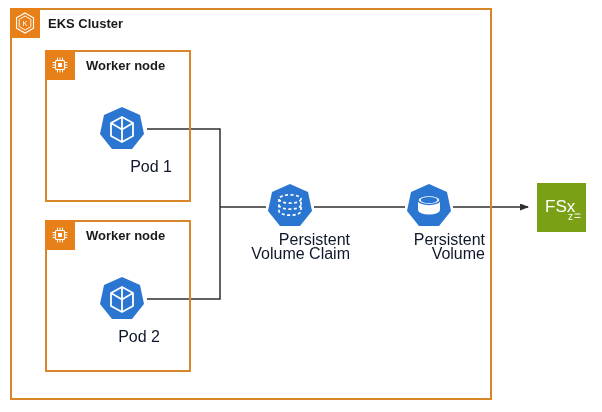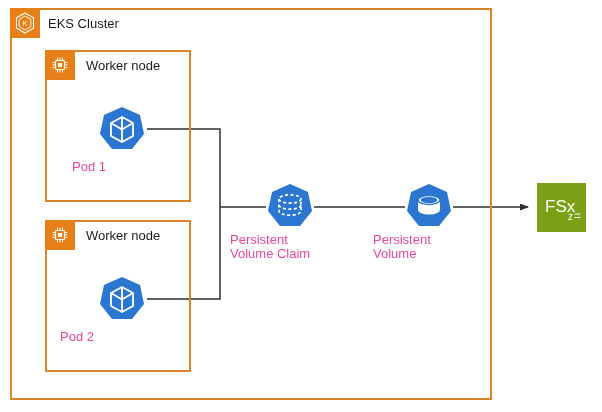--- a/index.html
+++ b/index.html
@@ -55,41 +55,42 @@
     left: 45px; top: 220px; width: 30px; height: 30px;
   }
 
   
   .group-label {
     position: absolute;
     font-size: 13px;
     color: #1a1a1a;
     white-space: nowrap;
     line-height: 1;
+    font-weight: bold;
   }
   #eks-cluster-label   { left: 48px;  top: 17px; }
   #worker-node-label-1 { left: 86px;  top: 59px; }
   #worker-node-label-2 { left: 86px;  top: 229px; }
 
   
   .k8s-node {
     position: absolute;
     width: 52px;
     height: 52px;
   }
   #pod-1-icon { left: 96px;  top: 104px; }
   #pod-2-icon { left: 96px;  top: 274px; }
   #pvc-icon   { left: 264px; top: 181px; }
   #pv-icon    { left: 403px; top: 181px; }
 
   .node-label {
     position: absolute;
-    font-size: 13px;
-    color: #ec4899;
-    text-align: left;
+    font-size: 16px;
+    color: #0f172a;
+    text-align: right;
     line-height: 14px;
     white-space: pre-line;
   }
   #pod-1-label { left: 72px;  top: 160px; width: 100px; }
   #pod-2-label { left: 60px;  top: 330px; width: 100px; }
   #pvc-label   { left: 230px; top: 233px; width: 120px; }
   #pv-label    { left: 373px; top: 233px; width: 112px; }
 
   
   #fsx-icon {

